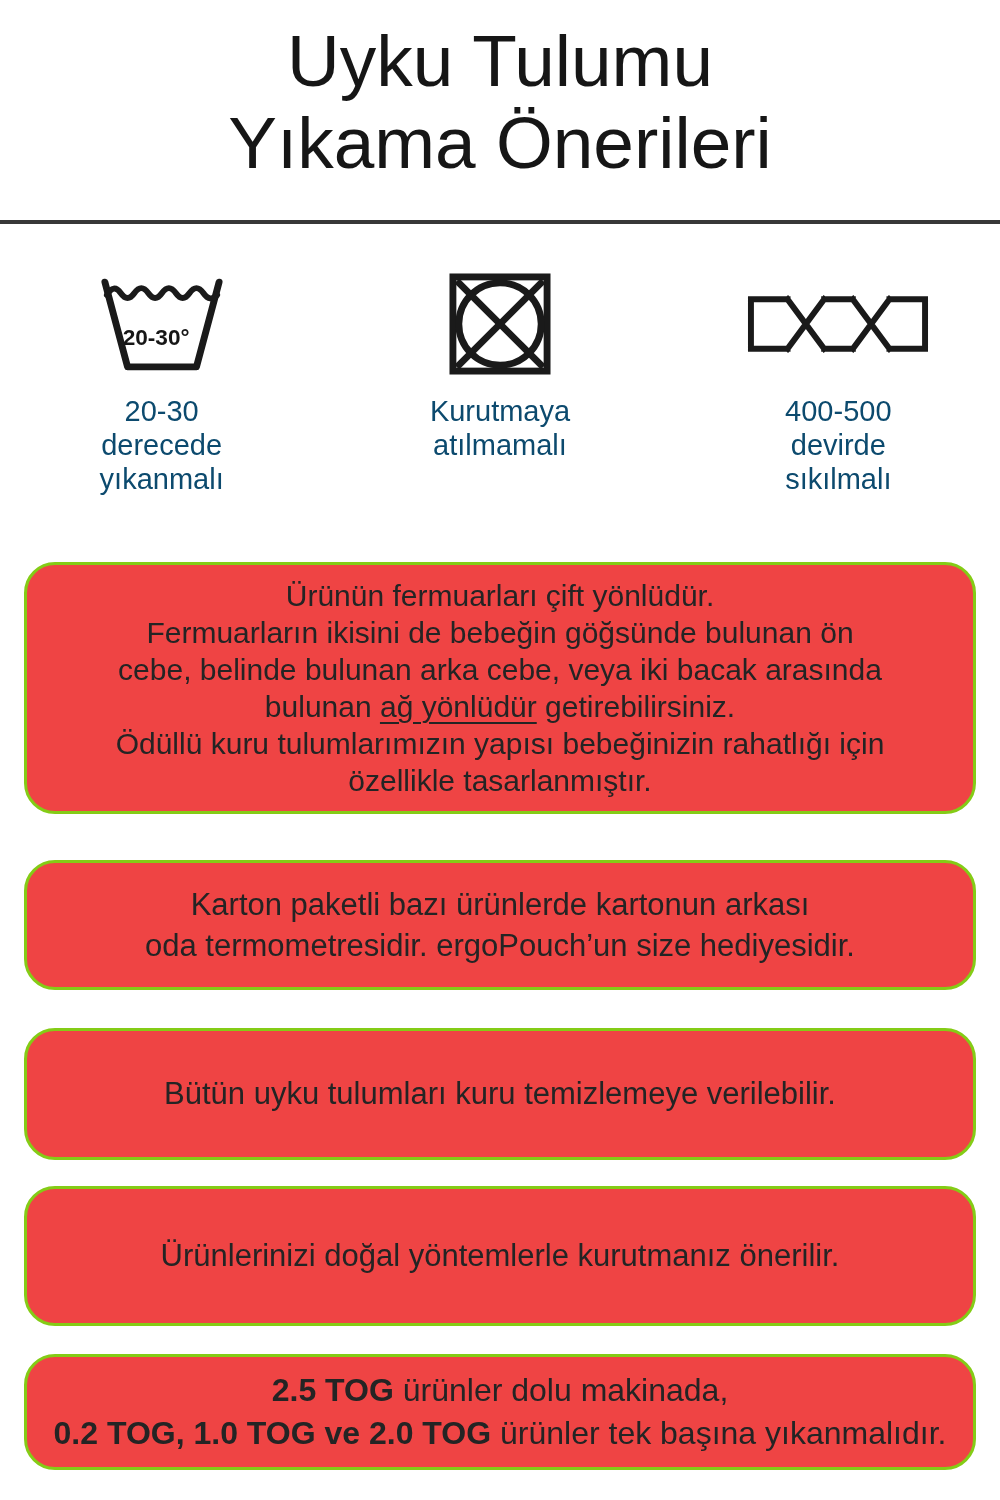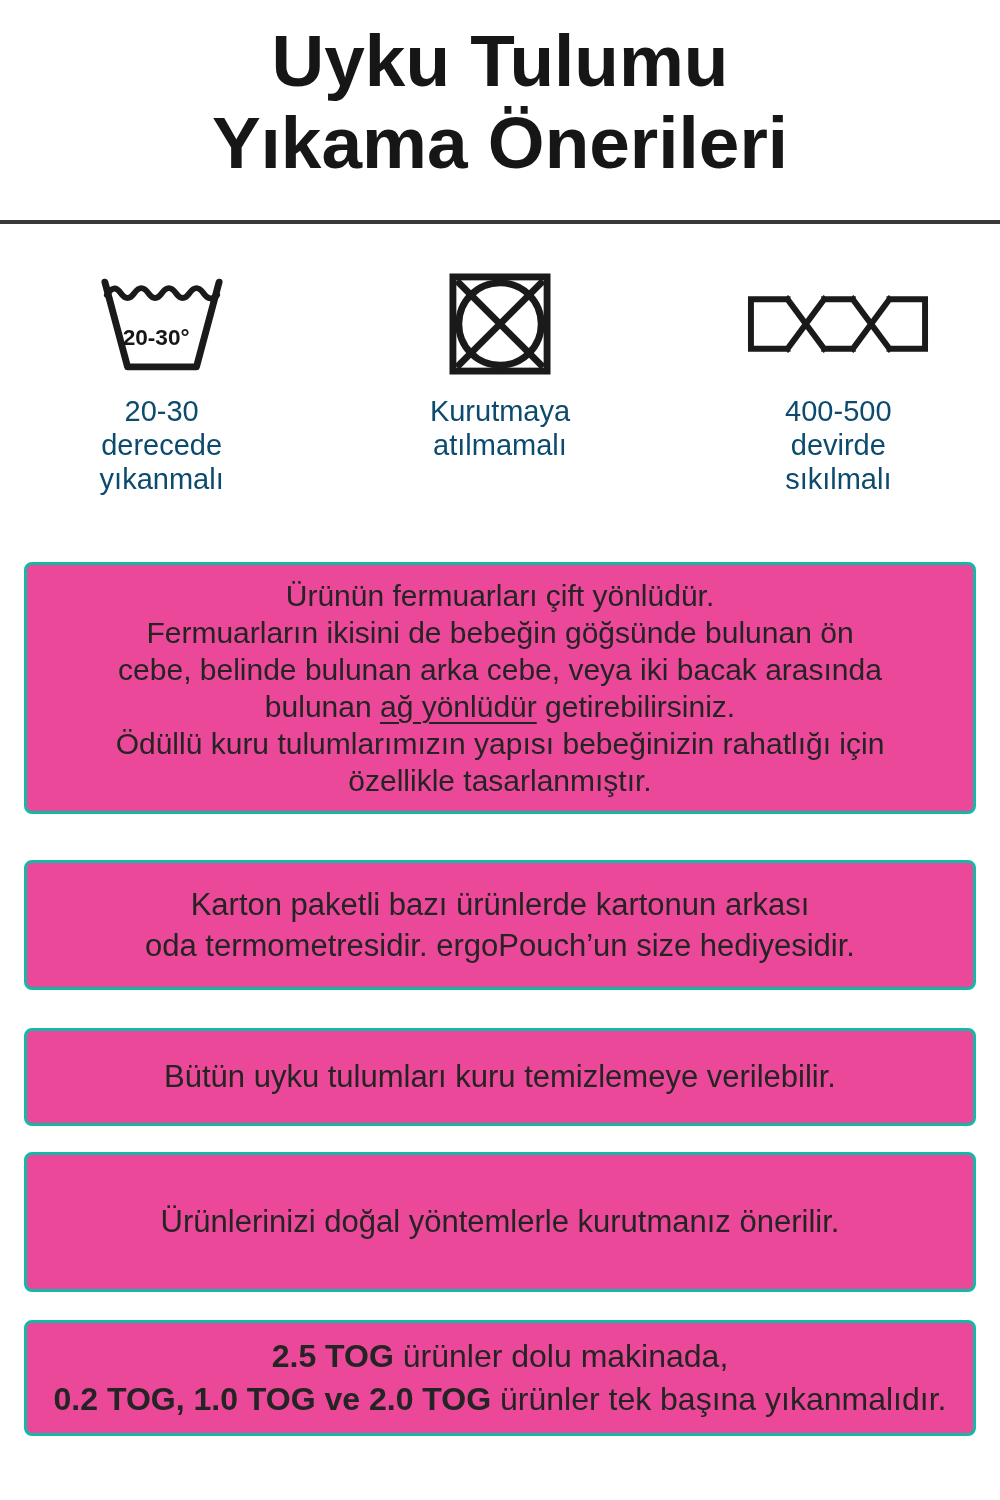--- a/index.html
+++ b/index.html
@@ -10,21 +10,21 @@
     overflow: hidden;
     font-family: "Liberation Sans", sans-serif;
     color: #1f1f1f;
   }
   .title {
     margin: 0;
     padding-top: 20px;
     text-align: center;
     font-size: 73px;
     line-height: 82px;
-    font-weight: 700;
+    font-weight: 400;
     color: #161616;
     letter-spacing: 0;
   }
   .divider {
     height: 4px;
     background: #383838;
     margin-top: 36px;
   }
   .icons-row {
     display: flex;
@@ -49,35 +49,35 @@
   }
   .tub-label {
     font-family: "Liberation Sans", sans-serif;
     font-size: 23px;
     font-weight: bold;
     fill: #161616;
   }
   .info-box {
     margin-left: 24px;
     margin-right: 24px;
-    border: 3px solid #14b8a6;
-    border-radius: 8px;
-    background: #ec4899;
+    border: 3px solid #84cc16;
+    border-radius: 31px;
+    background: #ef4444;
     display: flex;
     align-items: center;
     justify-content: center;
     text-align: center;
     color: #242424;
     box-sizing: border-box;
   }
   .info-box p { margin: 0; }
   .pre-line { white-space: pre-line; }
   .box1 { margin-top: 66px; height: 252px; font-size: 30px; line-height: 37px; }
   .box2 { margin-top: 46px; height: 130px; font-size: 31px; line-height: 41px; }
-  .box3 { margin-top: 38px; height: 98px; font-size: 31px; }
+  .box3 { margin-top: 38px; height: 132px; font-size: 31px; }
   .box4 { margin-top: 26px; height: 140px; font-size: 31px; }
   .box5 { margin-top: 28px; height: 116px; font-size: 32px; line-height: 43px; }
   .underline {
     text-decoration: underline;
     text-underline-offset: 5px;
     text-decoration-thickness: 2px;
   }
   .bold { font-weight: bold; }
 </style>
 </head>

